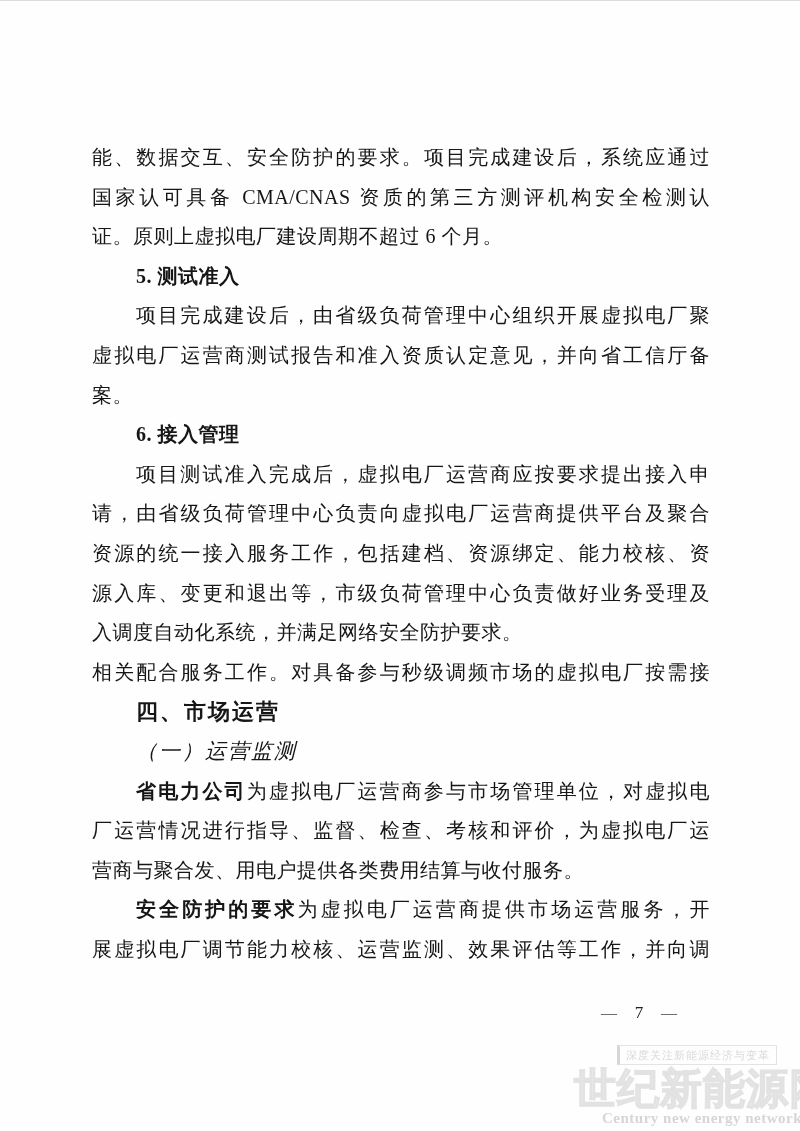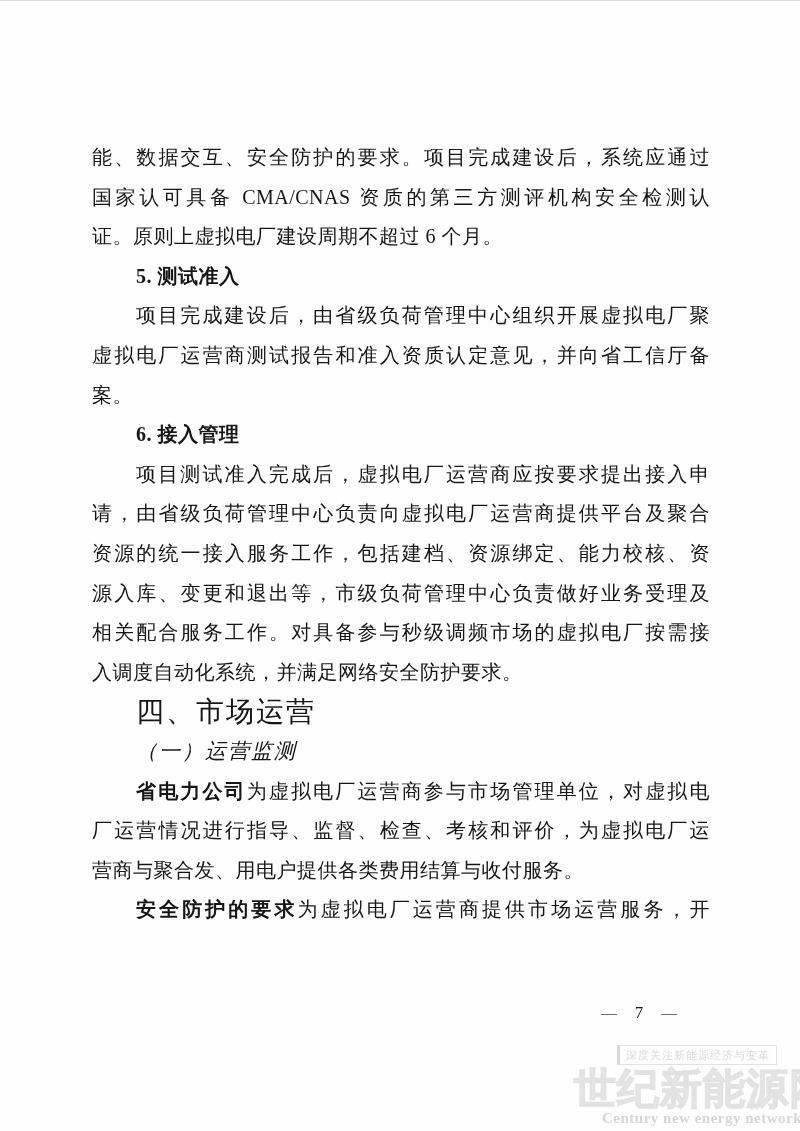--- a/index.html
+++ b/index.html
@@ -47,22 +47,22 @@
   }
   .line.indent {
     padding-left: 44px;
   }
   .line.h3 {
     font-weight: bold;
     text-align-last: left;
   }
   .line.h2 {
     font-family: "Liberation Sans", sans-serif;
-    font-weight: normal;
-    font-size: 28px;
+    font-weight: bold;
+    font-size: 22px;
     letter-spacing: 2px;
     text-align-last: left;
   }
   .line.h2k {
     font-style: italic;
     font-size: 21px;
     letter-spacing: 2px;
     text-align-last: left;
   }
   .bold-lead {
@@ -136,32 +136,33 @@
     <div class="line end">证。原则上虚拟电厂建设周期不超过 6 个月。</div>
     <div class="line h3 indent">5. 测试准入</div>
     <div class="line indent">项目完成建设后，由省级负荷管理中心组织开展虚拟电厂聚</div>
     <div class="line">虚拟电厂运营商测试报告和准入资质认定意见，并向省工信厅备</div>
     <div class="line end">案。</div>
     <div class="line h3 indent">6. 接入管理</div>
     <div class="line indent">项目测试准入完成后，虚拟电厂运营商应按要求提出接入申</div>
     <div class="line">请，由省级负荷管理中心负责向虚拟电厂运营商提供平台及聚合</div>
     <div class="line">资源的统一接入服务工作，包括建档、资源绑定、能力校核、资</div>
     <div class="line">源入库、变更和退出等，市级负荷管理中心负责做好业务受理及</div>
+    <div class="line end">入调度自动化系统，并满足网络安全防护要求。</div>
     <div class="line">相关配合服务工作。对具备参与秒级调频市场的虚拟电厂按需接</div>
-    <div class="line end">入调度自动化系统，并满足网络安全防护要求。</div>
     <div class="line h2 indent">四、市场运营</div>
     <div class="line h2k indent">（一）运营监测</div>
     <div class="line indent">
       <span class="bold-lead">省电力公司</span><span>为虚拟电厂运营商参与市场管理单位，对虚拟电</span>
     </div>
     <div class="line">厂运营情况进行指导、监督、检查、考核和评价，为虚拟电厂运</div>
     <div class="line end">营商与聚合发、用电户提供各类费用结算与收付服务。</div>
     <div class="line indent">
       <span class="bold-lead">安全防护的要求</span><span>为虚拟电厂运营商提供市场运营服务，开</span>
     </div>
+    <div class="line">展虚拟电厂调节能力校核、运营监测、效果评估等工作，并向调</div>
   </div>
 
   <div class="page-number">
     <span class="dash">—</span>
     <span class="num">7</span>
     <span class="dash">—</span>
   </div>
 
   <div class="wm-banner">深度关注新能源经济与变革</div>
   <div class="wm-title">世纪新能源网</div>

